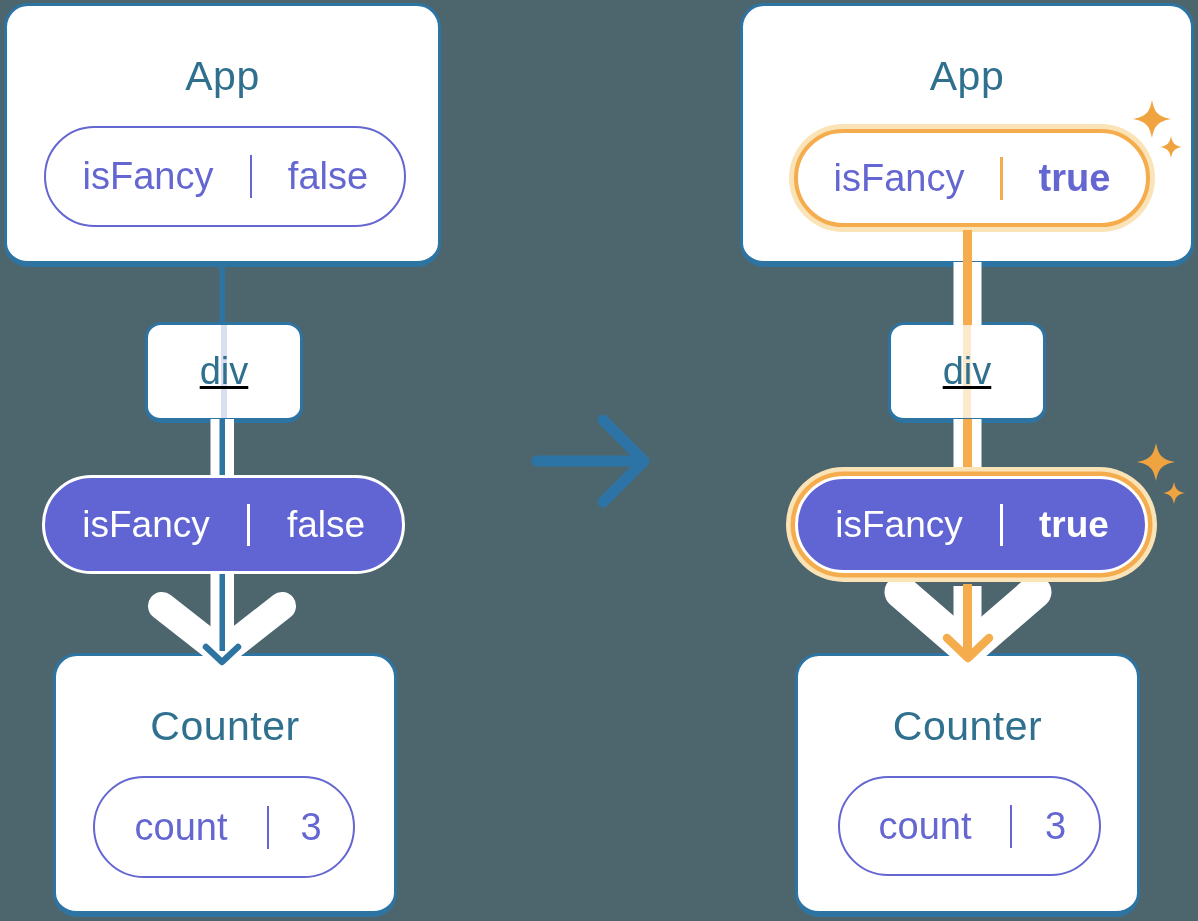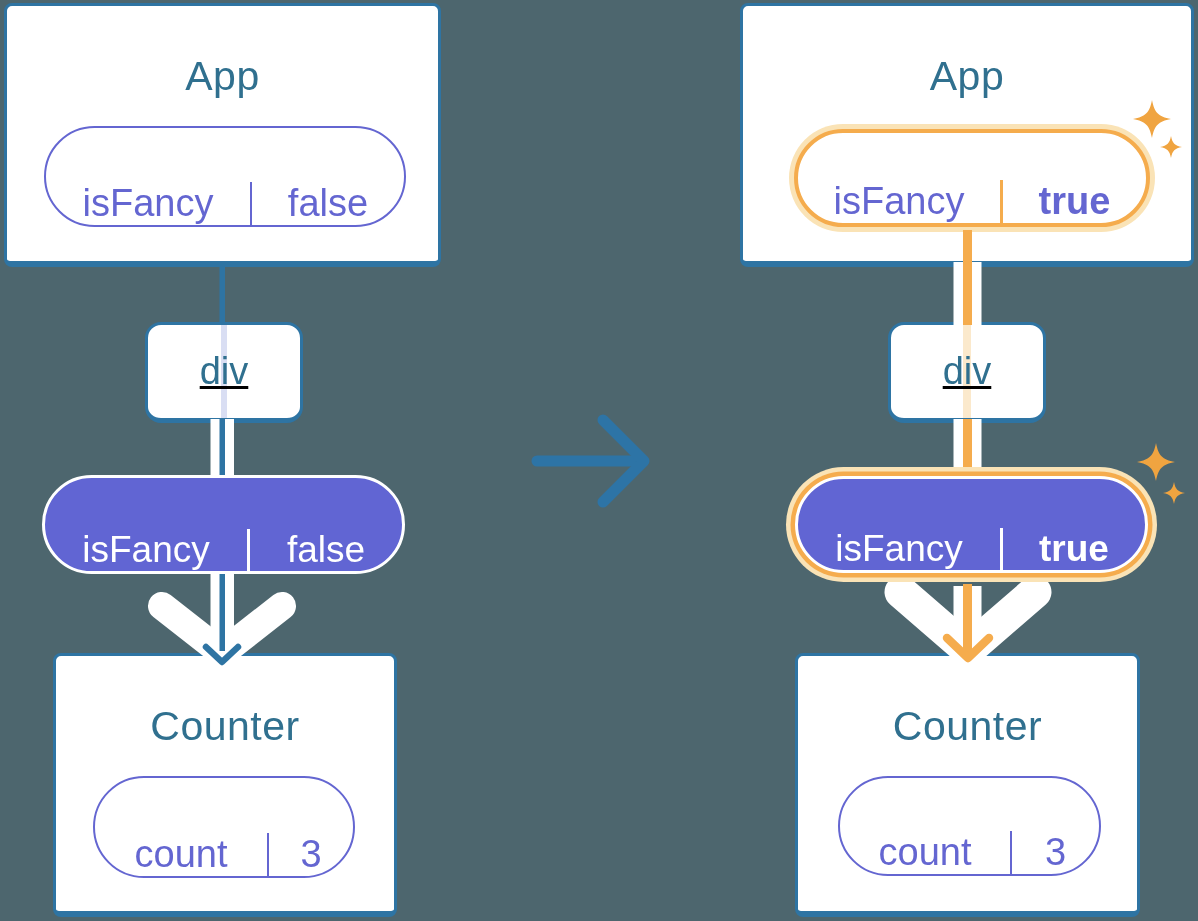--- a/index.html
+++ b/index.html
@@ -8,30 +8,30 @@
     --orange:#F5AC4D; --orange_glow:#FAE3B6; --sparkle:#F0A440;
     --flow_blue:#2E74A3; --faint_lavender:#D9DEF3; --faint_cream:#FBE9CC;
     --transition_arrow:#2D74A6;
   }
   html,body{margin:0;padding:0;}
   body{font-family:"Liberation Sans", sans-serif; background:#222;}
   .stage{position:relative; width:1198px; height:921px; background:var(--background); overflow:hidden;}
 
   
   .card{position:absolute; background:var(--white); border:3px solid var(--card_border);
-        border-bottom-width:6px; border-radius:8px; box-sizing:border-box; z-index:1;}
+        border-bottom-width:6px; border-radius:24px; box-sizing:border-box; z-index:1;}
   .card.small{border-radius:16px; border-bottom-width:5px;text-decoration:underline;}
   .card-title{position:absolute; left:0; right:0; top:48px; text-align:center;
         font-size:41px; line-height:44px; font-weight:500; color:var(--card_title); letter-spacing:.5px;}
   .divcard-label{position:relative; z-index:2; width:100%; height:100%; display:flex;
         align-items:center; justify-content:center; font-size:38px; font-weight:500; color:var(--card_title);}
   .faint-line{position:absolute; top:0; bottom:0; z-index:1;}
 
   
-  .pill{position:absolute; display:flex; align-items:flex-end; box-sizing:border-box;
+  .pill{position:absolute; display:flex; align-items:center; box-sizing:border-box;
         border-radius:60px; overflow:hidden; z-index:10;}
   .pill .cell{display:flex; align-items:center; justify-content:center; font-size:38px;}
   .pill .cell.val{flex:1;}
   .pill.outline{background:var(--white); border:2.5px solid var(--purple); color:var(--purple);}
   .pill.outline .cell{color:var(--purple);}
   .pill.outline .cell.key{border-right:2.5px solid var(--purple);}
   .pill.filled{background:var(--purple_fill); border:3px solid var(--white);}
   .pill.filled .cell{color:var(--white); font-size:37px;}
   .pill.filled .cell.key{border-right:3px solid var(--white);}
   .pill.hl-outline{background:var(--white); border:4px solid var(--orange);

